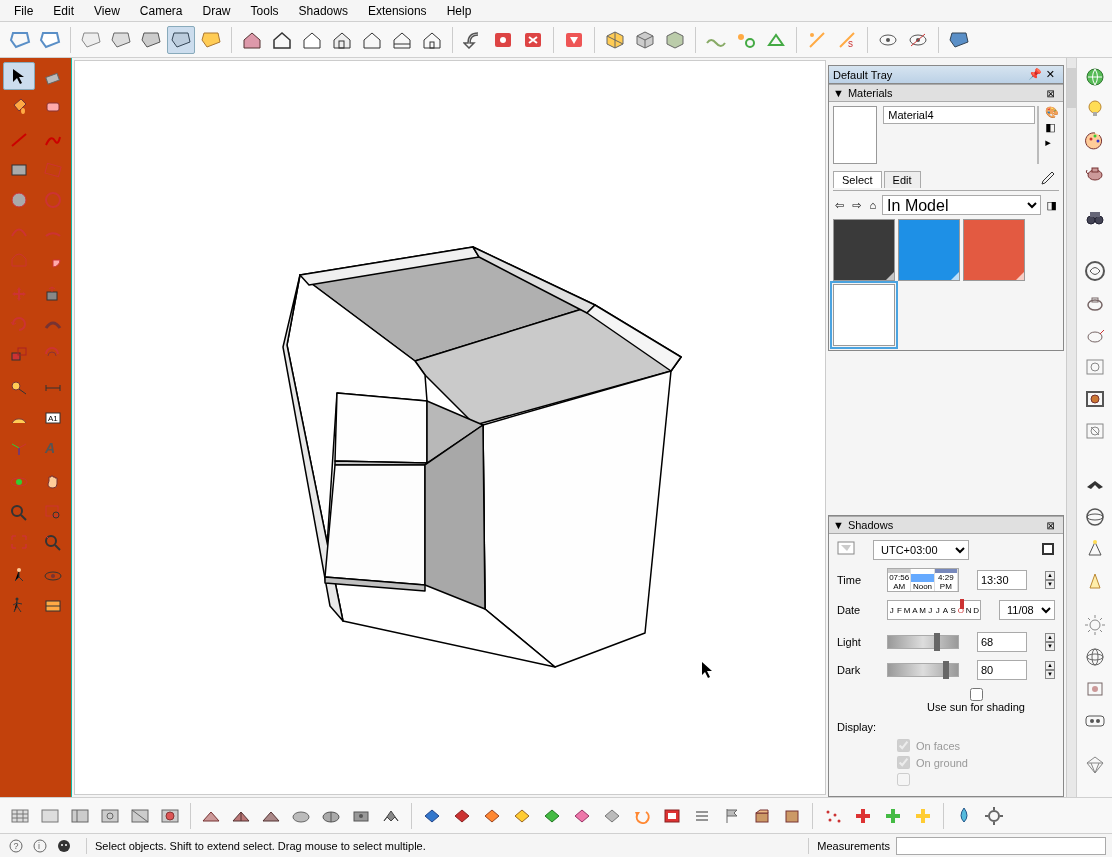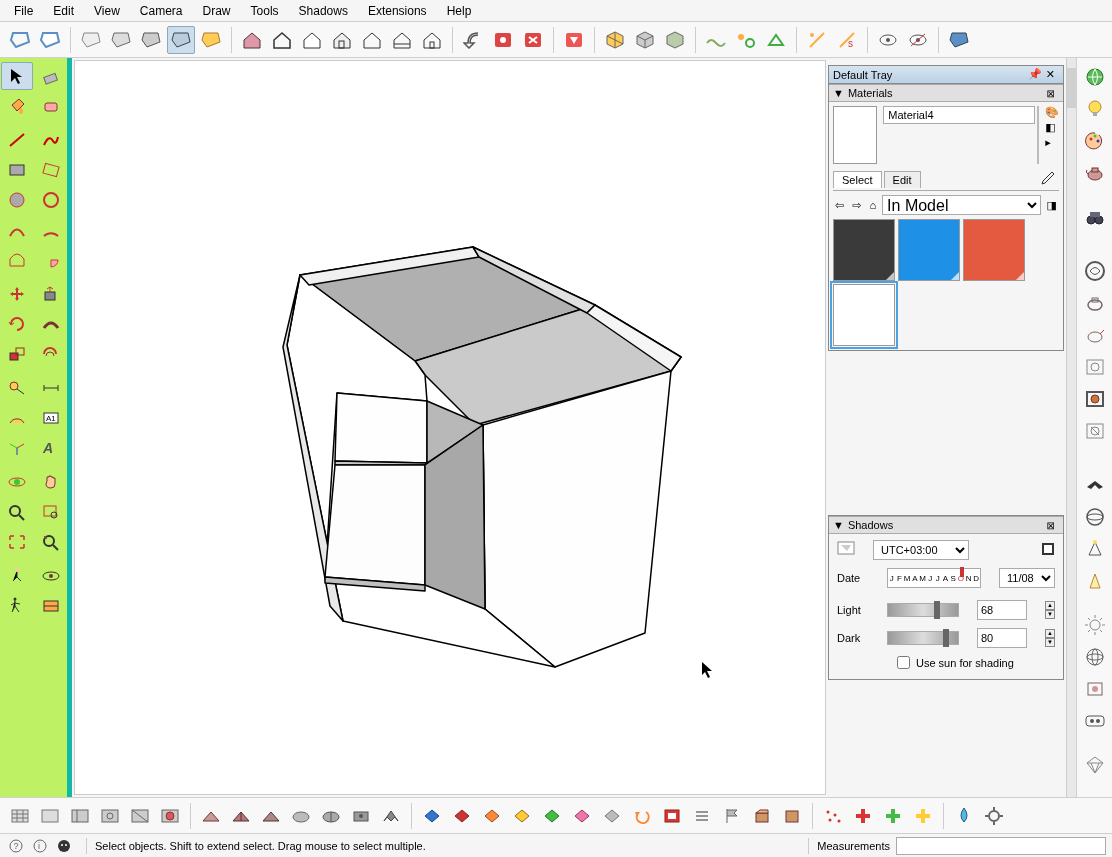--- a/index.html
+++ b/index.html
@@ -55,22 +55,22 @@
   top: 58px;
   left: 0;
   right: 0;
   bottom: 60px;
   display: flex;
 }
 
 
 .left-toolbar {
   width: 72px;
-  background: #bef264;
-  border-right: 5px solid #14b8a6;
+  background: #c2410c;
+  border-right: 1px solid #14b8a6;
   padding-top: 4px;
   display: flex;
   flex-direction: column;
   align-items: center;
 }
 .left-grid {
   display: grid;
   grid-template-columns: 32px 32px;
   gap: 2px;
   margin-bottom: 6px;
@@ -240,21 +240,21 @@
   border: 1px solid #aaa;
   background: #fff;
   display: flex;
   font-size: 8px;
   align-items: center;
   position: relative;
 }
 .date-scale span { flex:1; text-align:center; }
 .spinner { width: 10px; display: flex; flex-direction: column; }
 .spinner div { height: 9px; border: 1px solid #888; background: #eee; font-size: 6px; line-height:6px; text-align:center; cursor:pointer;}
-.checkbox-row { display: flex; align-items: center; gap: 6px; margin: 4px 0 4px 60px; }
+.checkbox-row { display: flex; align-items: center; margin: 4px 0 4px 60px; flex-direction: column; }
 .display-section { margin-top: 8px; }
 .disabled-check { color: #999; margin-left: 60px; display: flex; align-items: center; gap: 6px; margin-bottom: 4px;}
 
 
 .bottom-toolbar {
   position: absolute;
   left: 0; right: 0;
   bottom: 24px;
   height: 36px;
   background: #f8f8f8;
@@ -825,20 +825,42 @@
             </span>
             <select class="shadow-select">
               <option>UTC+03:00</option>
             </select>
             <span style="margin-left:auto;cursor:pointer;">
               <svg width="14" height="14">
                   <rect x="1" y="1" width="12" height="12" fill="#333"></rect>
                   <rect x="3" y="3" width="8" height="8" fill="#fff"></rect>
                 </svg>
             </span>
+          </div>
+          <div class="shadow-row">
+            <label>Time</label>
+            <div class="time-scale">
+              <div>
+                  <span style="background:#ccc;height:8px;"></span>
+                  <span>07:56 AM</span>
+                </div>
+              <div>
+                  <span style="background:#6af;height:8px;"></span>
+                  <span>Noon</span>
+                </div>
+              <div>
+                  <span style="background:#78b;height:8px;"></span>
+                  <span>4:29 PM</span>
+                </div>
+            </div>
+            <input class="shadow-input" value="13:30" style="">
+            <div class="spinner">
+                <div>▲</div>
+                <div>▼</div>
+              </div>
           </div>
           <div class="shadow-row">
             <label>Date</label>
             <div class="date-scale">
               <span>J</span>
                 <span>F</span>
                 <span>M</span>
                 <span>A</span>
                 <span>M</span>
                 <span>J</span>
@@ -873,20 +895,34 @@
             <input class="shadow-input" value="80" style="">
             <div class="spinner">
                 <div>▲</div>
                 <div>▼</div>
               </div>
           </div>
           <div class="checkbox-row">
             <input type="checkbox" style="">
             <span>Use sun for shading</span>
           </div>
+          <div class="display-section">
+            <div style="font-weight:normal;margin-bottom:6px;">Display:</div>
+            <div class="disabled-check">
+                <input type="checkbox" checked="" disabled="" style=""> 
+                <span>On faces</span>
+              </div>
+            <div class="disabled-check">
+                <input type="checkbox" checked="" disabled="" style=""> 
+                <span>On ground</span>
+              </div>
+            <div class="disabled-check">
+                <input type="checkbox" disabled="" style="">
+              </div>
+          </div>
         </div>
       </div>
     </div>
     <div class="right-scrollbar">
       <div class="right-scrollbar-thumb"></div>
     </div>
   </div>
 
   <div class="right-toolbar">
     <div class="tool-btn">

